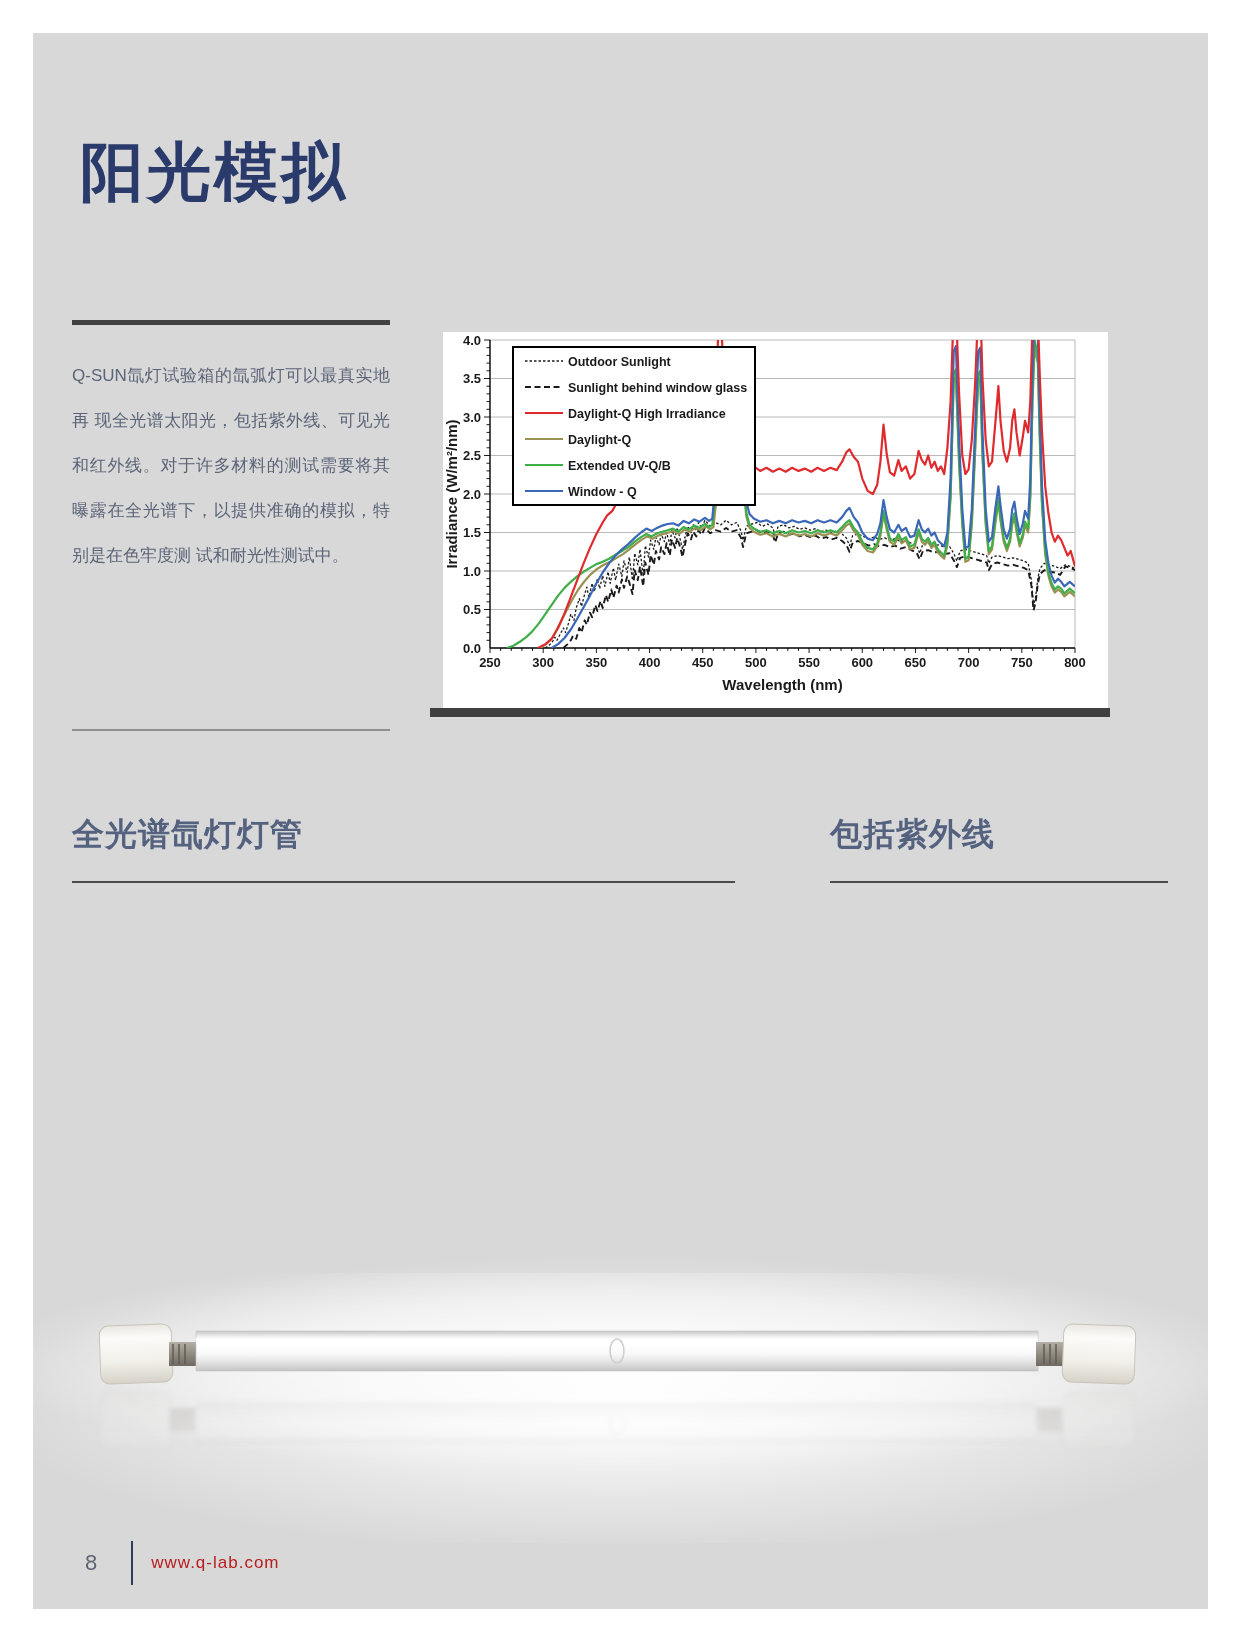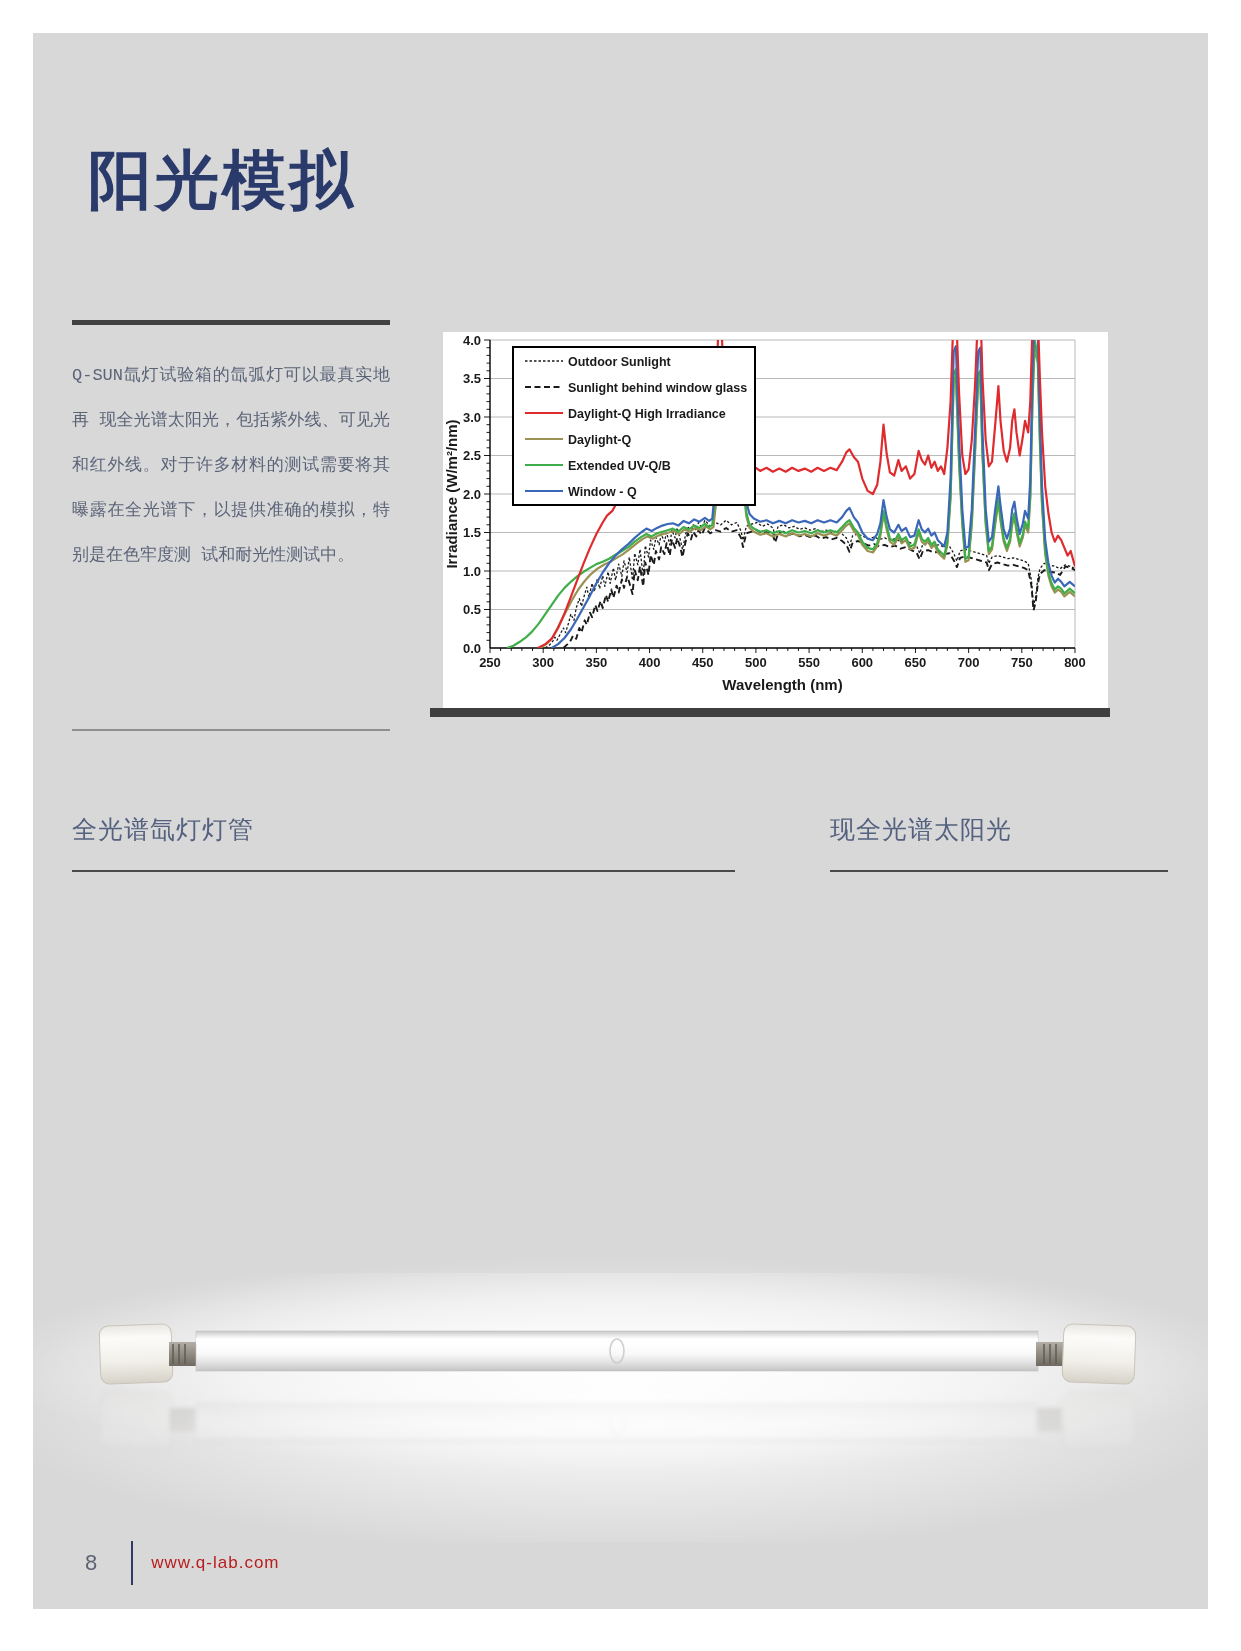--- a/index.html
+++ b/index.html
@@ -1,32 +1,32 @@
 <!DOCTYPE html>
 <html><head>
 <meta charset="utf-8">
 <style>
   html,body{margin:0;padding:0;background:#ffffff;}
   .page{position:relative;width:1241px;height:1651px;background:#ffffff;overflow:hidden;
         font-family:"Liberation Sans",sans-serif;}
   .content{position:absolute;left:33px;top:33px;width:1175px;height:1576px;background:#d8d8d9;}
-  .page-title{position:absolute;left:39px;top:88px;margin:16px;font-size:64px;font-weight:700;
+  .page-title{position:absolute;left:39px;top:88px;margin:8px;font-size:64px;font-weight:700;
         color:#2a3a6b;letter-spacing:3px;}
   
   .intro{position:absolute;left:39px;top:287px;width:318px;}
   .intro-bar{width:318px;height:5px;background:#414141;}
-  .intro-text{margin:28px 0 0 0;font-size:17px;line-height:45px;color:#5b6477;text-align:justify;font-family:Liberation Mono, monospace;}
+  .intro-text{margin:28px 0 0 0;font-size:17px;line-height:45px;color:#5b6477;text-align:justify;}
   .intro-underline{position:absolute;left:39px;top:696px;width:318px;height:2px;background:#8f8f90;}
   
   .chart-panel{position:absolute;left:410px;top:299px;width:665px;height:376px;background:#ffffff;}
   .chart-bottom-bar{position:absolute;left:397px;top:675px;width:680px;height:9px;background:#3f3f40;}
   
   .col-left{position:absolute;left:39px;top:780px;width:663px;}
   .col-right{position:absolute;left:797px;top:780px;width:338px;}
-  .section-heading{margin:0;font-size:25px;font-weight:400;color:#54627f;letter-spacing:1px;}
+  .section-heading{margin:0;font-size:32px;font-weight:700;color:#54627f;letter-spacing:1px;}
   .section-rule{height:2px;background:#4a4a4a;border:none;margin:24px 0 0 0;}
   .body-par{margin:26px 0 0 0;font-size:19px;line-height:34px;color:#57595c;text-align:justify;}
   
   .lamp-area{position:absolute;left:0px;top:1180px;width:1175px;height:330px;
      background:radial-gradient(ellipse 640px 150px at 50% 58%,rgba(255,255,255,0.95) 0%,rgba(255,255,255,0.55) 45%,rgba(255,255,255,0) 100%);}
   .lamp-svg{position:absolute;left:0;top:60px;}
   
   .footer{position:absolute;left:52px;top:1505px;height:50px;display:flex;align-items:center;}
   .footer-page{font-size:22px;color:#5e6373;}
   .footer-divider{width:2px;height:44px;background:#2e3c64;margin:0 18px 0 34px;}
@@ -208,21 +208,21 @@
           </svg></div>
     </div>
     <div class="chart-bottom-bar"></div>
 
     <section class="col-left">
       <h2 class="section-heading">全光谱氙灯灯管</h2>
       <hr class="section-rule">
     </section>
 
     <section class="col-right">
-      <h2 class="section-heading">现全光谱太阳光</h2>
+      <h2 class="section-heading">包括紫外线</h2>
       <hr class="section-rule">
     </section>
 
     <div class="lamp-area">
       <svg class="lamp-svg" width="1175" height="240" viewBox="0 0 1175 240">
         <defs>
           <radialGradient id="glow" cx="50%" cy="50%" r="50%">
             <stop offset="0%" stop-color="#ffffff" stop-opacity="0.95"></stop>
             <stop offset="60%" stop-color="#ffffff" stop-opacity="0.5"></stop>
             <stop offset="100%" stop-color="#ffffff" stop-opacity="0"></stop>

